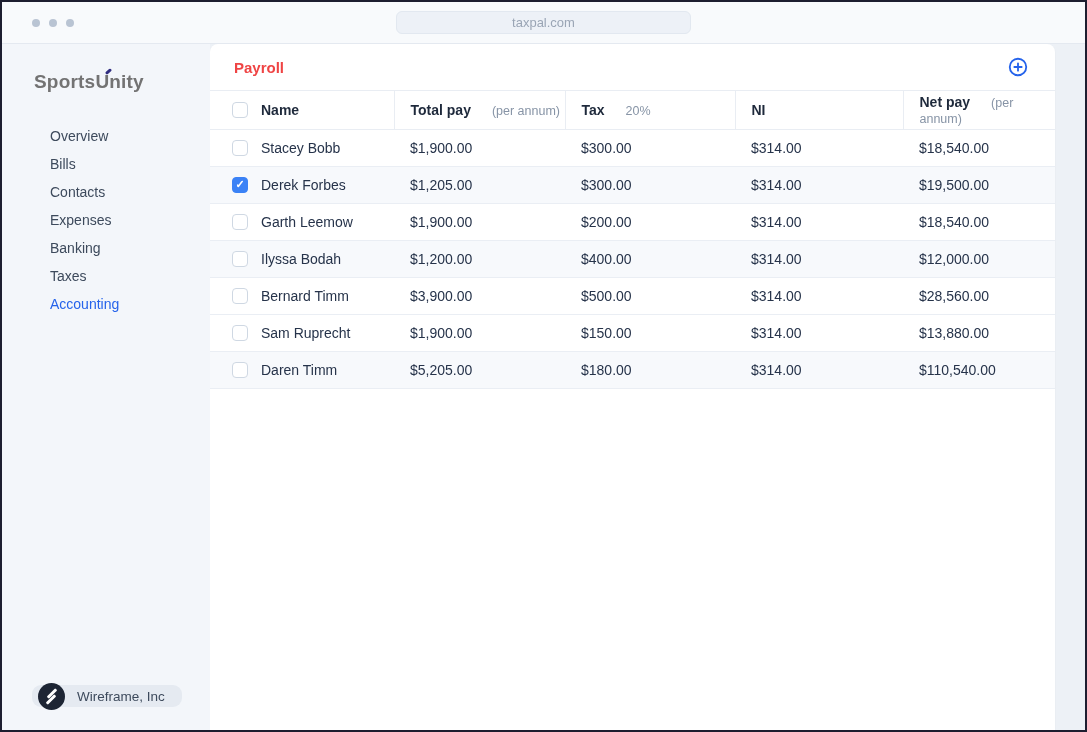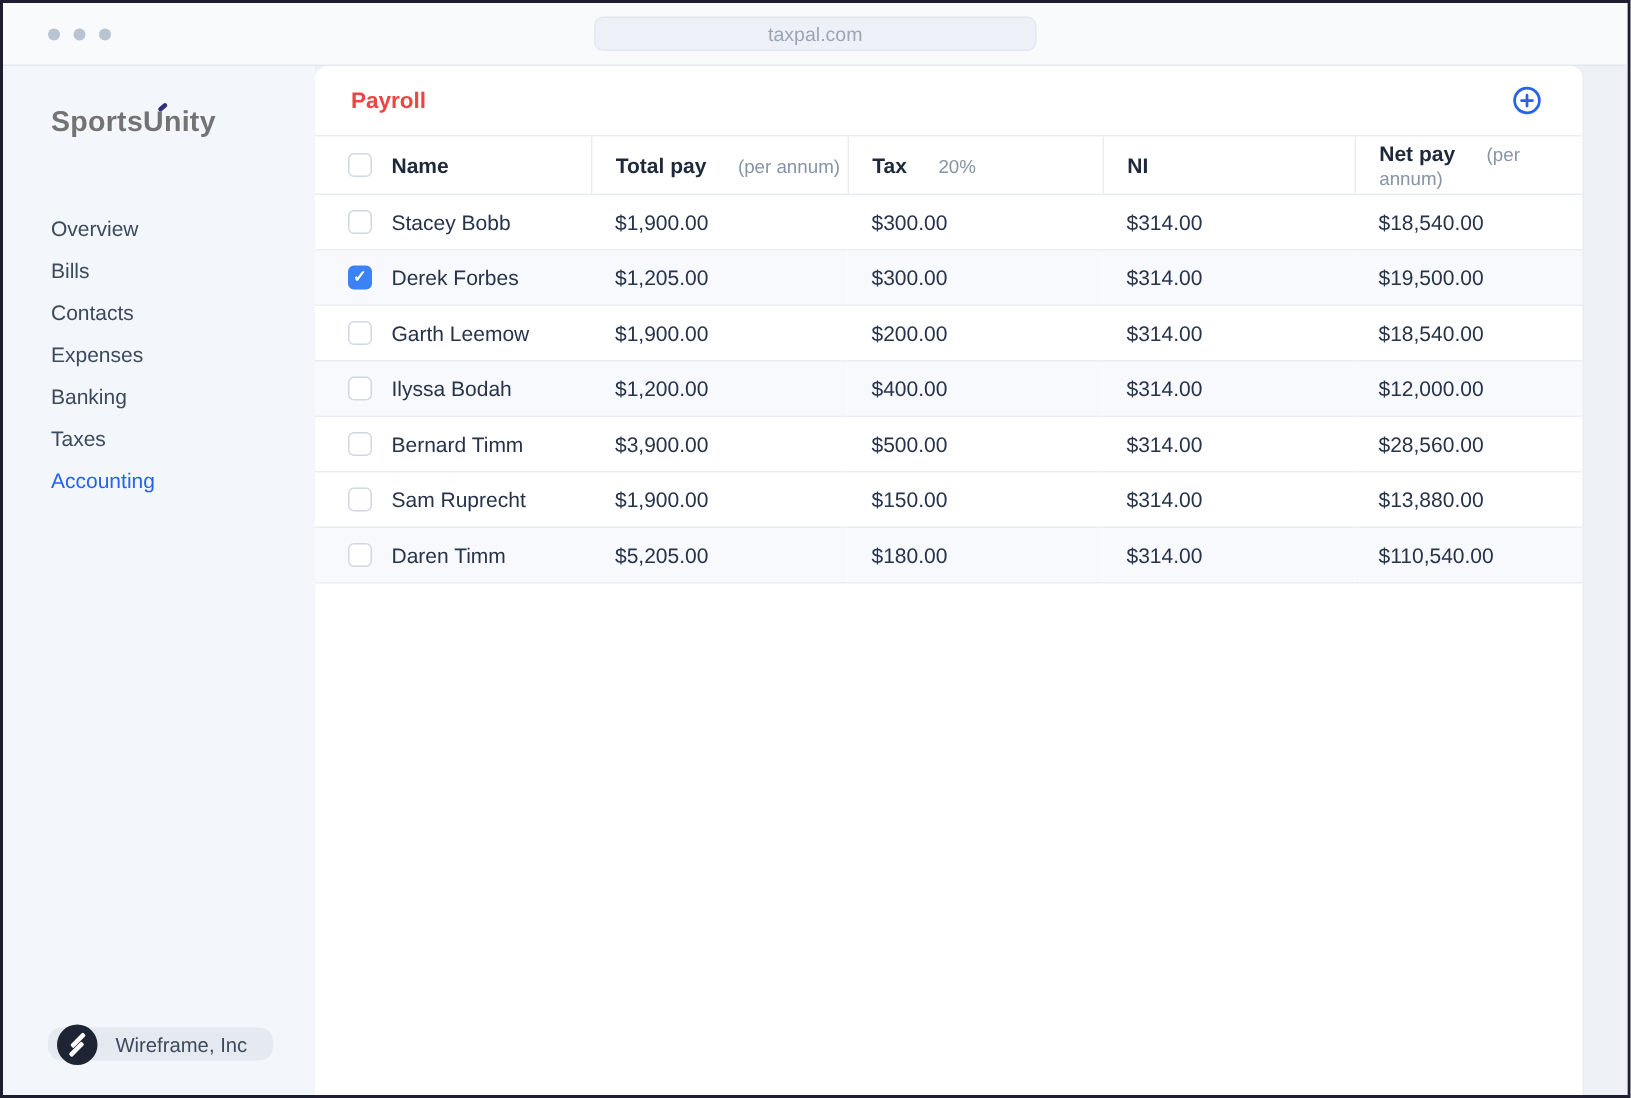--- a/index.html
+++ b/index.html
@@ -43,21 +43,21 @@
   .logo .logo-u { position: relative; display: inline-block; }
   .logo .logo-u::after {
     content: "";
     position: absolute;
     width: 7px; height: 3px;
     background: #312e81;
     border-radius: 2px;
     transform: rotate(-40deg);
     top: -1px; right: -3px;
   }
-  .nav { margin-top: 45px; padding-left: 32px; display: flex; flex-direction: column; }
+  .nav { margin-top: 29px; padding-left: 48px; display: flex; flex-direction: column; }
   .nav-item {
     height: 28px; display: flex; align-items: center;
     font-size: 14px; color: #3d4a5c; cursor: pointer;
   }
   .nav-item.active { color: #2563eb; }
   .org-pill {
     position: absolute; left: 30px; bottom: 23px;
     height: 22px;
     background: #e5eaf1;
     border-radius: 9px;

